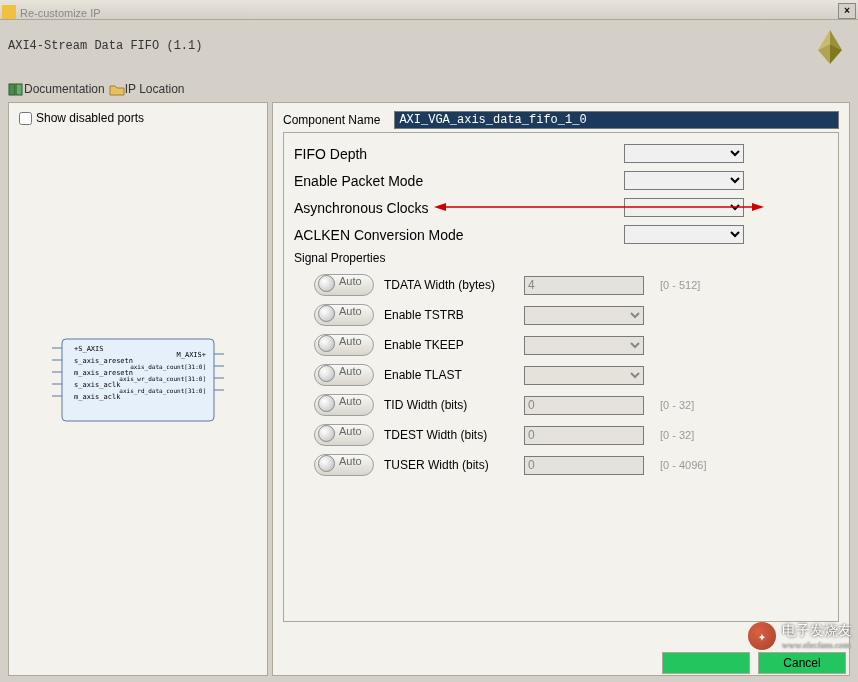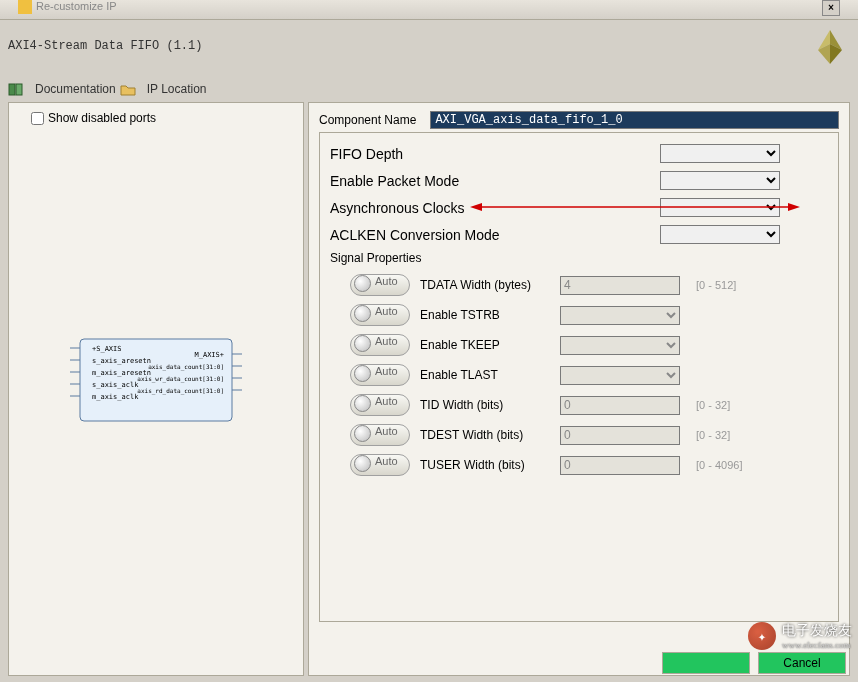--- a/index.html
+++ b/index.html
@@ -1,36 +1,36 @@
 <!DOCTYPE html>
 <html><head>
 <meta charset="utf-8">
 <style>
 * { box-sizing: border-box; margin: 0; padding: 0; }
 body { font-family: "Courier New", monospace; font-size: 12px; background: #d4d0c8; width: 858px; height: 682px; overflow: hidden; position: relative; }
 
-.titlebar { height: 20px; background: linear-gradient(#e8e4dc, #d4d0c8); display: flex; align-items: flex-start; padding: 0 18px; border-bottom: 1px solid #aca899; }
+.titlebar { height: 20px; background: linear-gradient(#e8e4dc, #d4d0c8); display: flex; align-items: flex-end; padding: 0 2px; border-bottom: 1px solid #aca899; }
 .titlebar-icon { width: 14px; height: 14px; background: #f0c040; margin-right: 4px; }
 .titlebar-text { flex: 1; color: #888; font-size: 11px; font-family: sans-serif; }
 .close-btn { width: 18px; height: 16px; background: #d4d0c8; border: 1px solid #888; display: flex; align-items: center; justify-content: center; font-size: 10px; font-weight: bold; cursor: pointer; }
 
 .content { padding: 6px 8px; height: calc(100% - 20px); display: flex; flex-direction: column; }
 
 .header-row { display: flex; align-items: center; margin-bottom: 16px; }
 .ip-title { font-size: 12px; font-weight: normal; flex: 1; font-family: "Courier New", monospace; color: #333; }
 .vendor-icon { width: 40px; height: 40px; position: relative; }
 .vendor-icon svg { width: 100%; height: 100%; }
 
 .links-row { display: flex; gap: 4px; margin-bottom: 6px; align-items: center; }
-.link-item { display: flex; align-items: center; gap: 11px; font-family: sans-serif; font-size: 12px; color: #333; cursor: pointer; }
+.link-item { display: flex; align-items: center; gap: 0; font-family: sans-serif; font-size: 12px; color: #333; cursor: pointer; }
 .link-icon { width: 16px; height: 13px; }
 
 .main-row { display: flex; gap: 4px; flex: 1; min-height: 0; }
 
-.left-panel { width: 296px; border: 1px solid #aca899; background: #f4f2ec; padding: 8px 22px; position: relative; display: flex; flex-direction: column; }
+.left-panel { width: 260px; border: 1px solid #aca899; background: #f4f2ec; padding: 8px 10px; position: relative; display: flex; flex-direction: column; }
 .checkbox-row { display: flex; align-items: center; gap: 4px; font-family: sans-serif; font-size: 12px; }
 .checkbox-row input { width: 13px; height: 13px; }
 .block-diagram { margin-top: 210px; width: 180px; height: 90px; align-self: center; position: relative; }
 .block-diagram svg { width: 100%; height: 100%; }
 
 .right-panel { flex: 1; border: 1px solid #aca899; background: #f4f2ec; padding: 8px 10px; position: relative; overflow: hidden; }
 
 .comp-name-row { display: flex; align-items: center; gap: 14px; margin-bottom: 3px; }
 .comp-name-label { font-family: sans-serif; font-size: 12px; }
 .comp-name-input { flex: 1; background: #1c3a5c; color: white; border: 1px solid #7a7a7a; padding: 1px 4px; font-family: "Courier New", monospace; font-size: 12px; }

